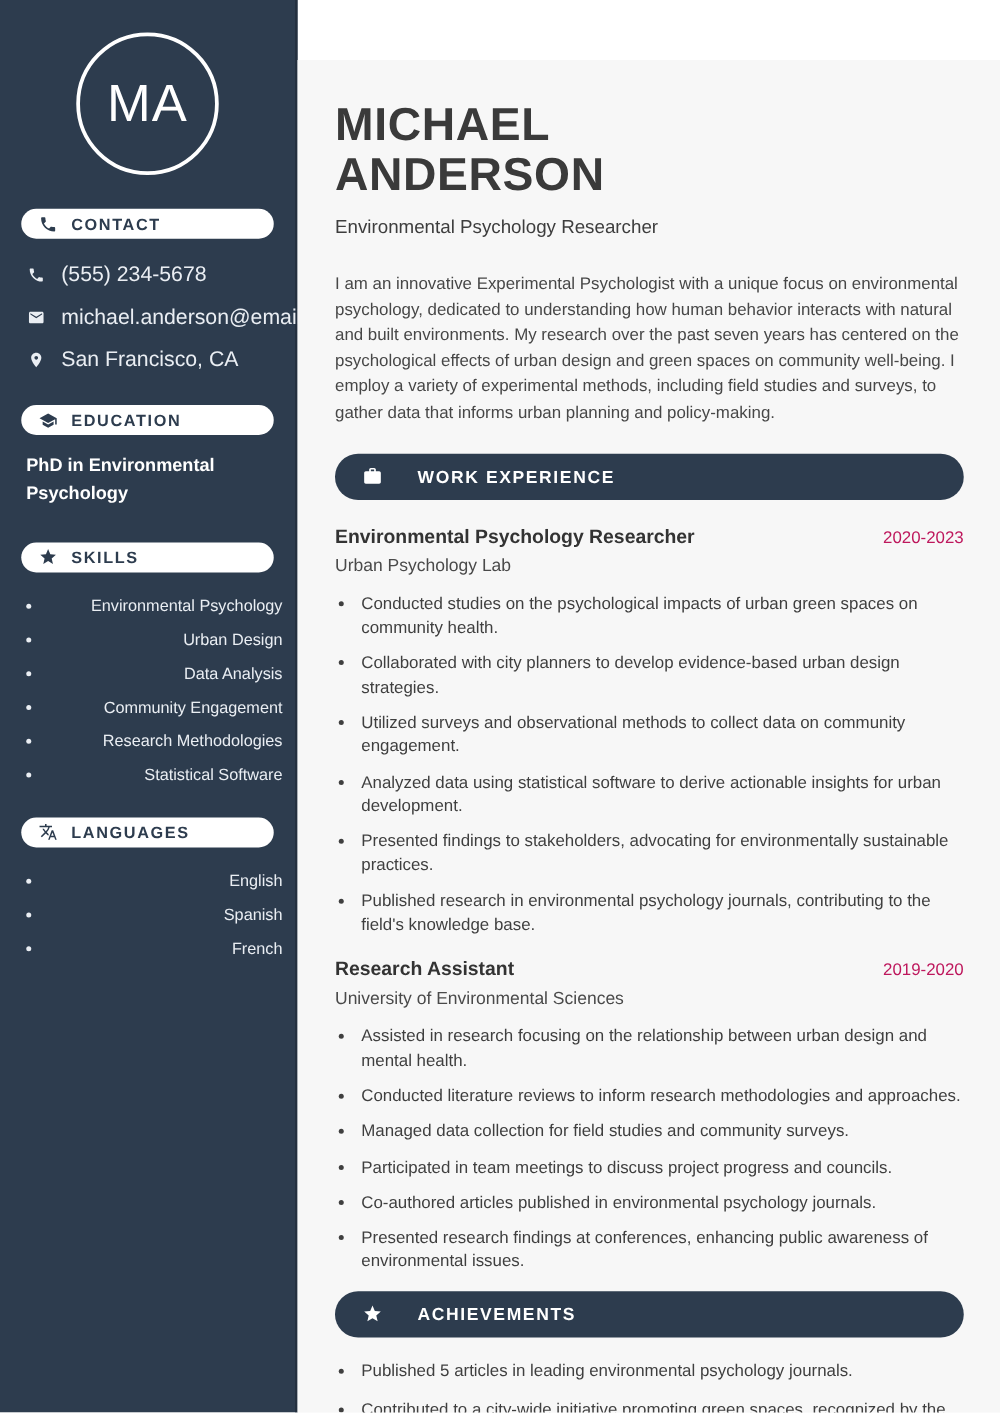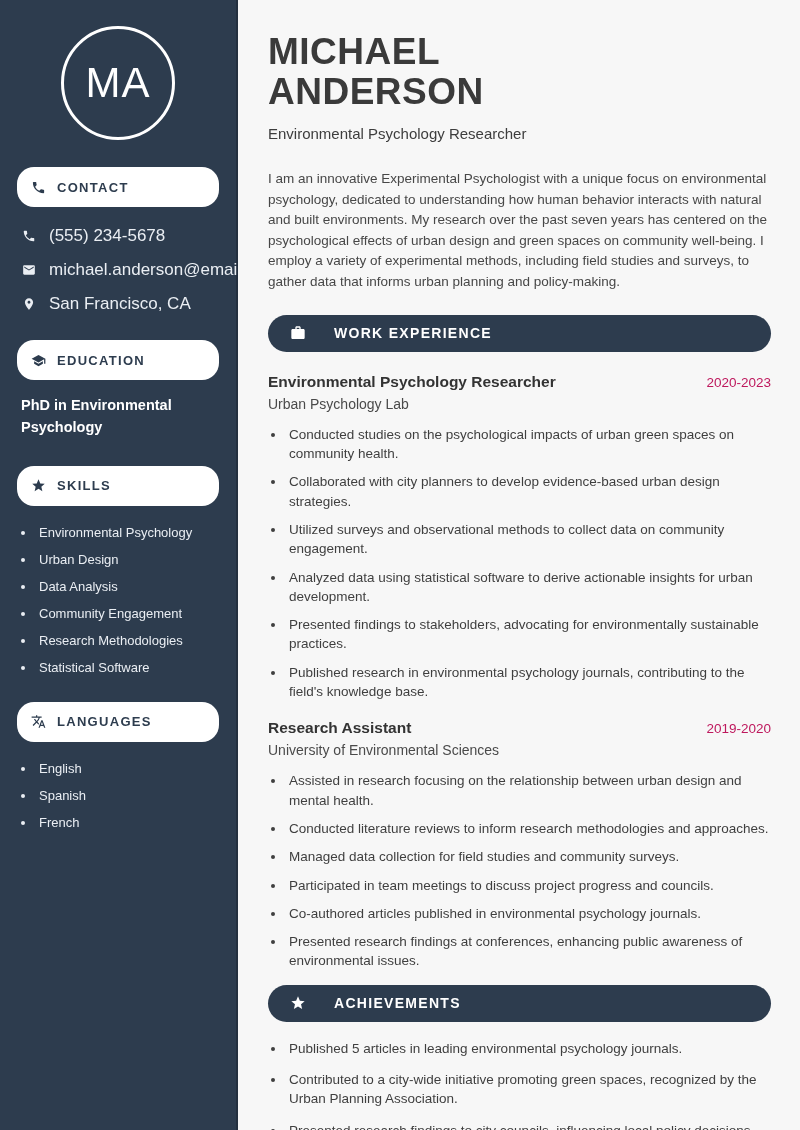--- a/index.html
+++ b/index.html
@@ -25,41 +25,41 @@
   }
   .avatar {
     width: 114px; height: 114px;
     margin: 26px auto 27px auto;
     border: 3px solid #fff; border-radius: 50%;
     display: flex; align-items: center; justify-content: center;
     font-size: 42px; font-weight: 500; letter-spacing: 1px; color: #fff;
   }
   .side-pill {
     background: #fff; color: var(--navy);
-    border-radius: 17px; height: 40px;
+    border-radius: 17px; height: 24px;
     margin: 0 17px 17px 17px;
     display: flex; align-items: center; gap: 11px;
     padding: 0 14px;
     font-weight: bold; font-size: 13px; letter-spacing: 1.3px;
   }
   .side-pill svg { width: 15px; height: 15px; flex-shrink: 0; }
 
   .contact-list { list-style: none; margin: 0 0 26px 0; padding: 2px 14px 0 22px; }
   .contact-list li { display: flex; align-items: center; gap: 13px; font-size: 17px; color: #eaeef3; margin-bottom: 14px; }
   .contact-list svg { width: 14px; height: 14px; flex-shrink: 0; }
 
   .edu-block { padding: 0 20px 0 21px; margin: -2px 0 27px 0; }
   .edu-degree { font-weight: bold; font-size: 14.5px; line-height: 1.5; color: #fff; margin: 0 0 7px 0; }
   .edu-school { font-size: 13.5px; line-height: 1.65; color: #dfe5ec; }
 
-  .side-list { margin: 0 0 27px 0; padding: 2px 10px 0 36px; font-size: 13px; color: #eaeef3; }
+  .side-list { margin: 0 0 27px 0; padding: 2px 10px 0 36px; font-size: 13px; color: #eaeef3; text-align: right; }
   .side-list li { margin-bottom: 12px; padding-left: 3px; }
 
   
-  .main { flex: 1; background: var(--page-bg); padding: 30px 29px 30px 30px; }
+  .main { flex: 1; background: var(--page-bg); padding: 30px 29px 30px 30px; margin-top: 48px; }
   .name {
     font-size: 37px; font-weight: bold; color: var(--ink);
     line-height: 1.08; letter-spacing: 0.5px;
     margin: 2px 0 13px 0; white-space: pre-line;
   }
   .subtitle { font-size: 15px; color: #3d3d3d; margin-bottom: 27px; }
   .summary { font-size: 13.5px; line-height: 1.53; color: #474747; margin: 0 0 22px 0; }
 
   .main-pill {
     background: var(--navy); color: #fff;

